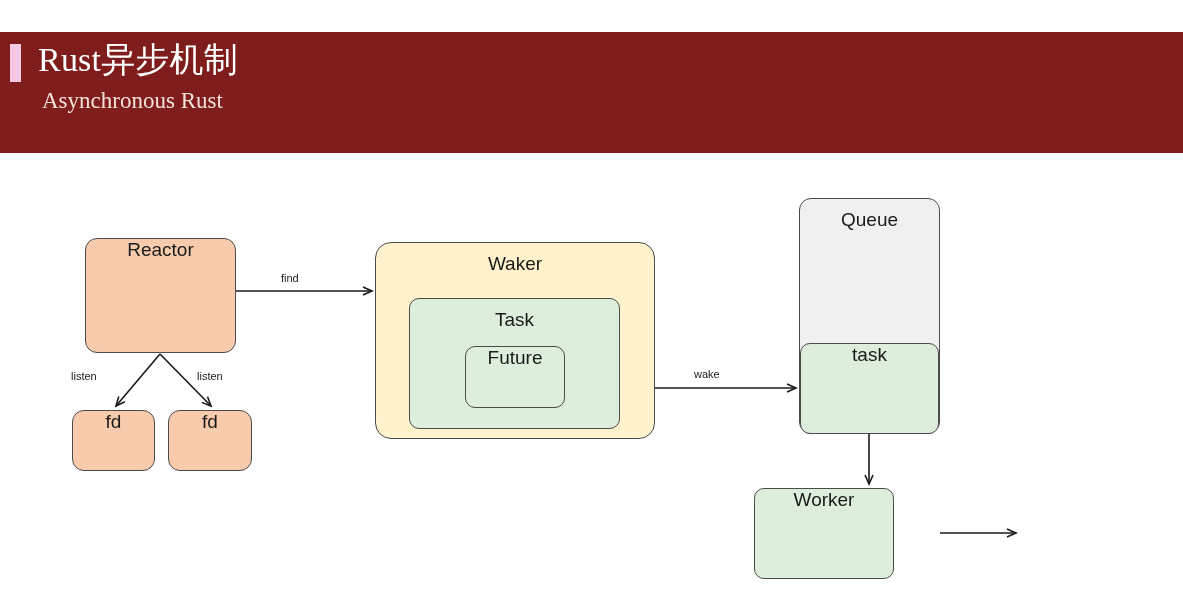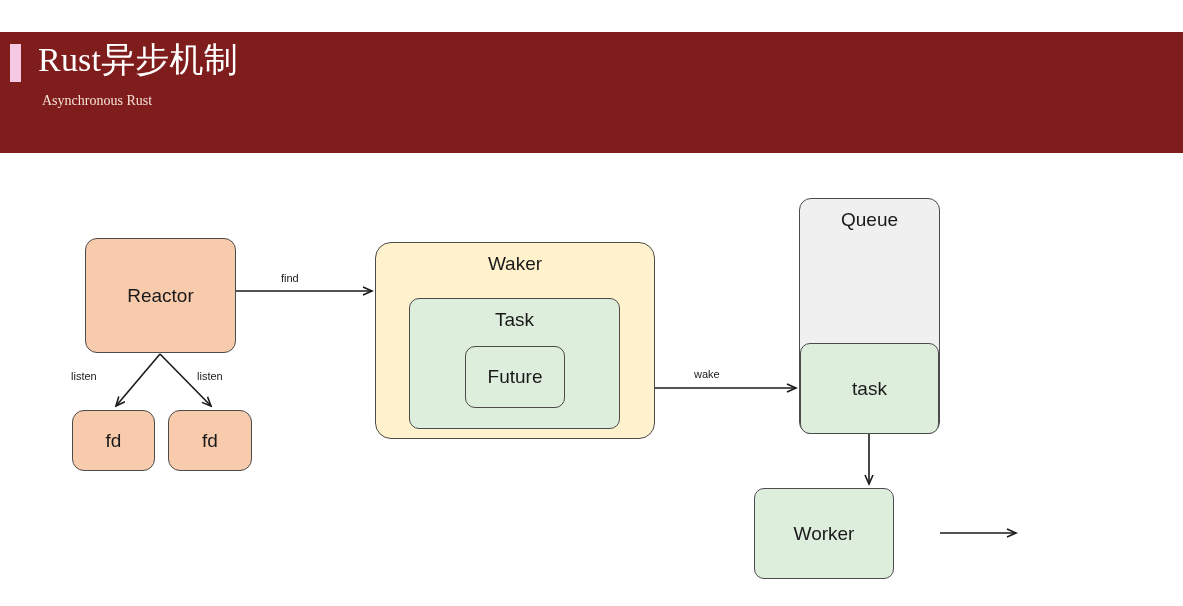--- a/index.html
+++ b/index.html
@@ -42,21 +42,21 @@
     line-height: 44px;
     color: #ffffff;
     white-space: nowrap;
     letter-spacing: 0.2px;
   }
   #header-subtitle {
     position: absolute;
     left: 42px;
     top: 58px;
     font-family: "Liberation Serif", serif;
-    font-size: 14px;
+    font-size: 23px;
     line-height: 22px;
     color: #f4e2d8;
     white-space: nowrap;
   }
 
   
   #diagram {
     position: absolute;
     left: 0;
     top: 121px;
@@ -75,21 +75,21 @@
     border: 1.3px solid #4b4b4b;
     border-radius: 12px;
     display: flex;
     justify-content: center;
     color: #1a1a1a;
     font-size: 19px;
     font-family: "Liberation Sans", sans-serif;
     white-space: nowrap;
   }
   .node.center-label {
-    align-items: center;
+    align-items: flex-start;
   }
   .node.top-label {
     align-items: flex-start;
     padding-top: 10px;
   }
 
   .fill-peach { background: #f8cbad; }
   .fill-yellow { background: #fff2cc; }
   .fill-green { background: #deeedc; border-radius: 10px; }
   .fill-grey  { background: #f0f0f0; }

